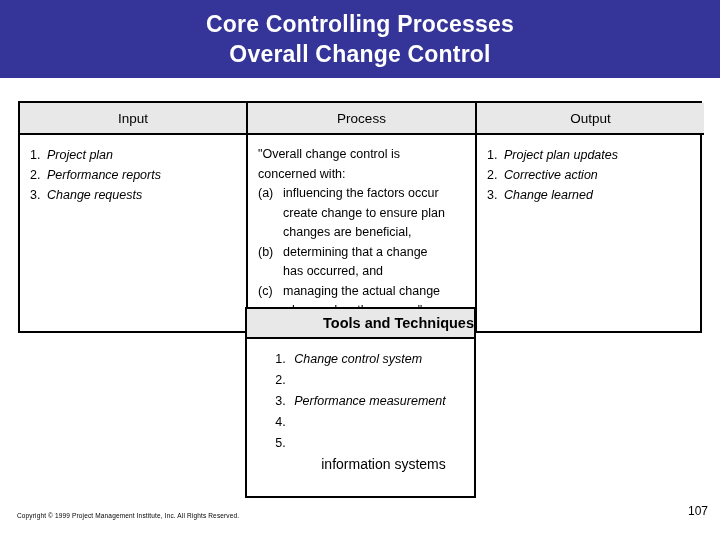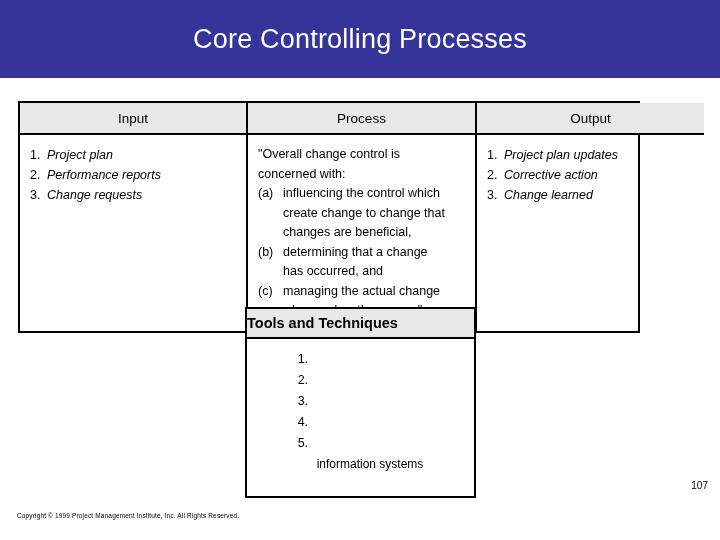--- a/index.html
+++ b/index.html
@@ -24,34 +24,34 @@
     width: 720px;
     height: 78px;
     background: #343499;
     display: flex;
     flex-direction: column;
     align-items: center;
     justify-content: center;
   }
   .banner-line {
     color: #ffffff;
-    font-size: 27px;
-    font-weight: normal;
+    font-size: 23px;
+    font-weight: bold;
     line-height: 30px;
     letter-spacing: 0.2px;
     text-align: center;
     white-space: nowrap;
   }
 
   
   .main-table {
     position: absolute;
     left: 18px;
     top: 101px;
-    width: 622px;
+    width: 684px;
     border: 2px solid #000000;
     border-collapse: collapse;
     box-sizing: border-box;
     background: #ffffff;
   }
   .main-table table {
     width: 100%;
     border-collapse: collapse;
     table-layout: fixed;
   }
@@ -112,24 +112,25 @@
   }
   .tools-list-wrap ul.numlist li {
     line-height: 21px;
     font-size: 12.5px;
   }
   .tools-list-wrap ul.numlist li .num {
     width: 19px;
     flex: 0 0 19px;
   }
   .tools-sub {
-    font-size: 12px;
+    font-size: 14px;
     line-height: 21px;
     padding-left: 19px;
     white-space: nowrap;
+    text-align: right;
   }
 
   
   .proc-lead {
     font-size: 12.5px;
     line-height: 19.5px;
     color: #000000;
     white-space: nowrap;
   }
   ul.abclist {
@@ -161,48 +162,49 @@
     height: 191px;
     border: 2px solid #000000;
     box-sizing: border-box;
     background: #ffffff;
   }
   .tools-header {
     background: #e8e8e8;
     border-bottom: 2px solid #000000;
     font-size: 14.5px;
     font-weight: bold;
-    text-align: left;
+    text-align: right;
     color: #000000;
     padding: 6px 0 6px 0;
   }
 
   
   .copyright {
     position: absolute;
     left: 17px;
     top: 512px;
     font-size: 6.5px;
     color: #000000;
     white-space: nowrap;
     letter-spacing: 0.15px;
   }
   .page-number {
     position: absolute;
     right: 12px;
-    top: 480px;
-    font-size: 10px;
+    top: 504px;
+    font-size: 12px;
     color: #000000;
   }
 </style>
 </head>
 <body>
 
 <div class="banner">
   <div class="banner-line">Core Controlling Processes</div>
+  <div class="banner-line">Overall Change Control</div>
 </div>
 
 <div class="main-table">
   <table>
     <colgroup>
       <col class="c-input">
       <col class="c-process">
       <col class="c-output">
     </colgroup>
     <thead>
@@ -232,22 +234,22 @@
           </ul>
         </td>
 
         <td>
           <div class="proc-lead">"Overall change control is</div>
           <div class="proc-lead">concerned with:</div>
           <ul class="abclist">
             <li>
               <span class="lbl">(a)</span>
               <span class="body">
-                <div>influencing the control which</div>
-                <div>create change to change that</div>
+                <div>influencing the factors occur</div>
+                <div>create change to ensure plan</div>
                 <div>changes are beneficial,</div>
               </span>
             </li>
             <li>
               <span class="lbl">(b)</span>
               <span class="body">
                 <div>determining that a change</div>
                 <div>has occurred, and</div>
               </span>
             </li>
@@ -282,26 +284,28 @@
     </tbody>
   </table>
 </div>
 
 <div class="tools-box">
   <div class="tools-header">Tools and Techniques</div>
   <div class="tools-list-wrap">
     <ul class="numlist">
       <li>
         <span class="num">1.</span>
+        <span class="txt">Change control system</span>
       </li>
       <li>
         <span class="num">2.</span>
       </li>
       <li>
         <span class="num">3.</span>
+        <span class="txt">Performance measurement</span>
       </li>
       <li>
         <span class="num">4.</span>
       </li>
       <li>
         <span class="num">5.</span>
       </li>
       <li style="display:block;">
         <div class="tools-sub">information systems</div>
       </li>

